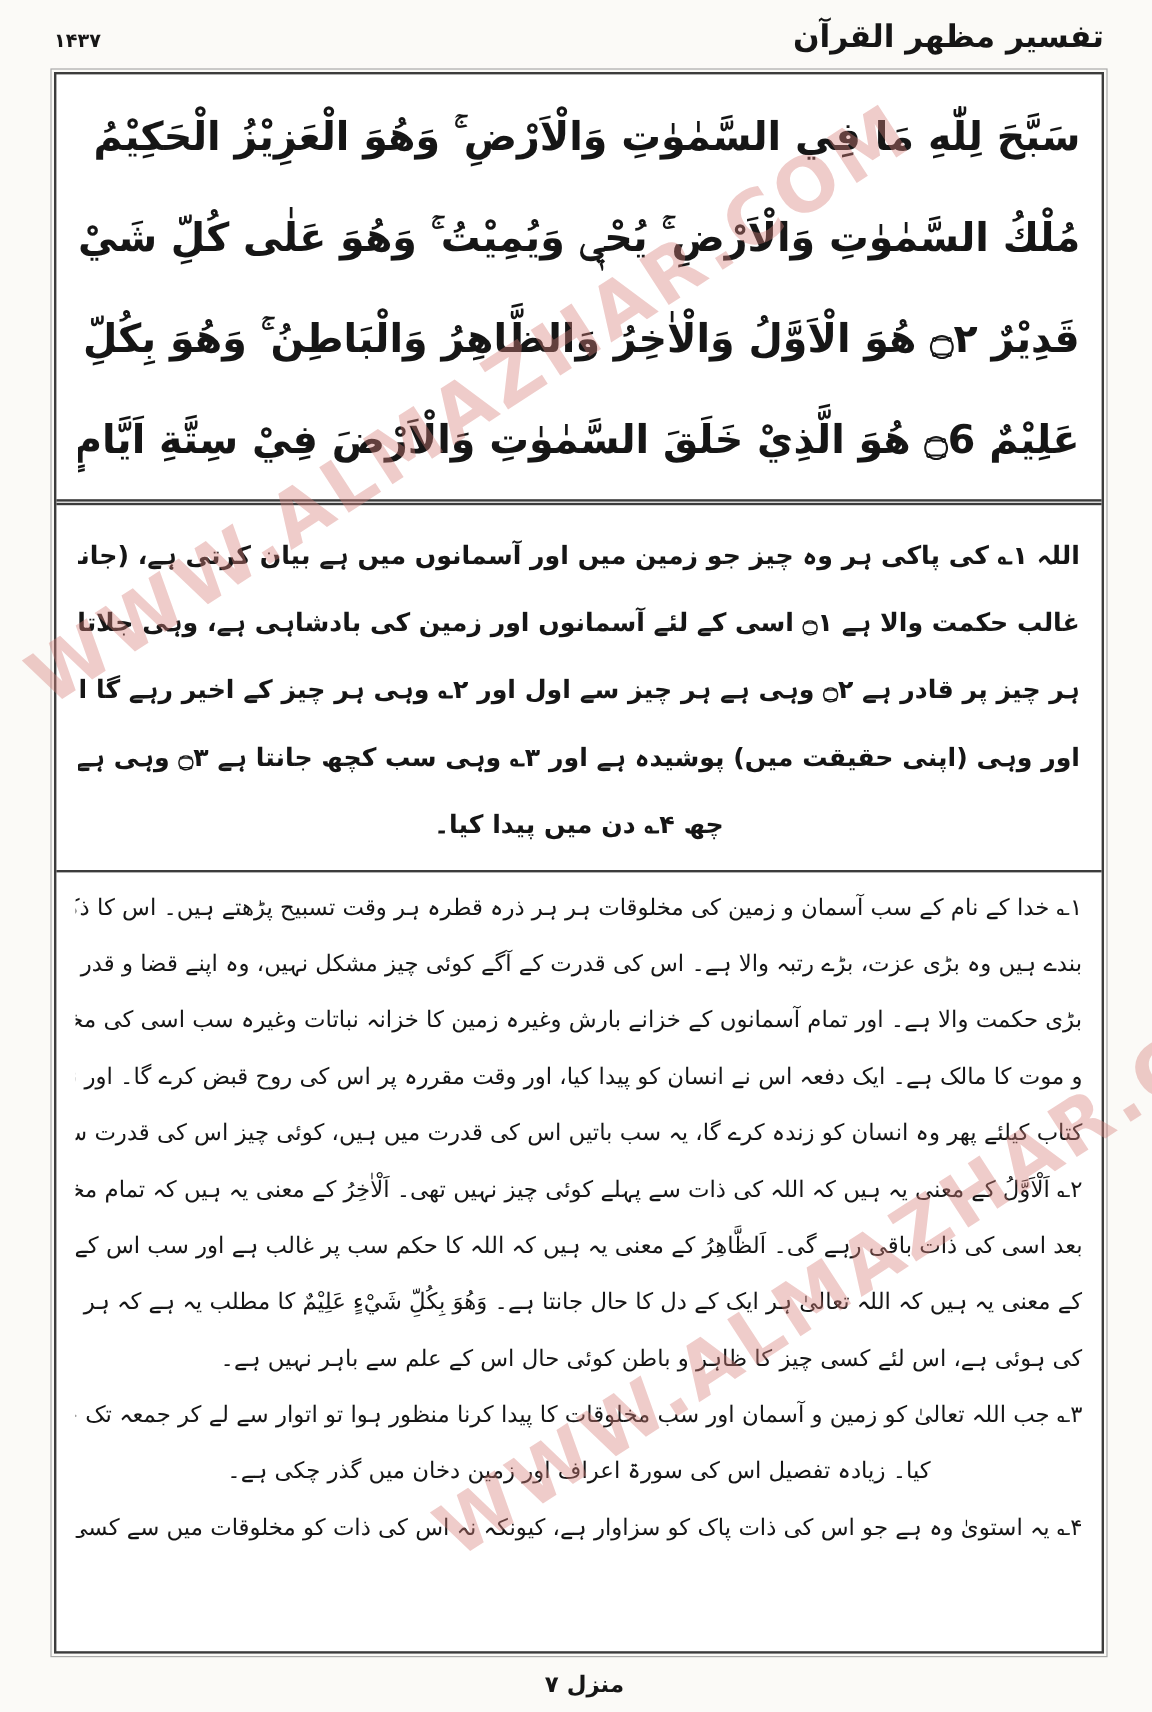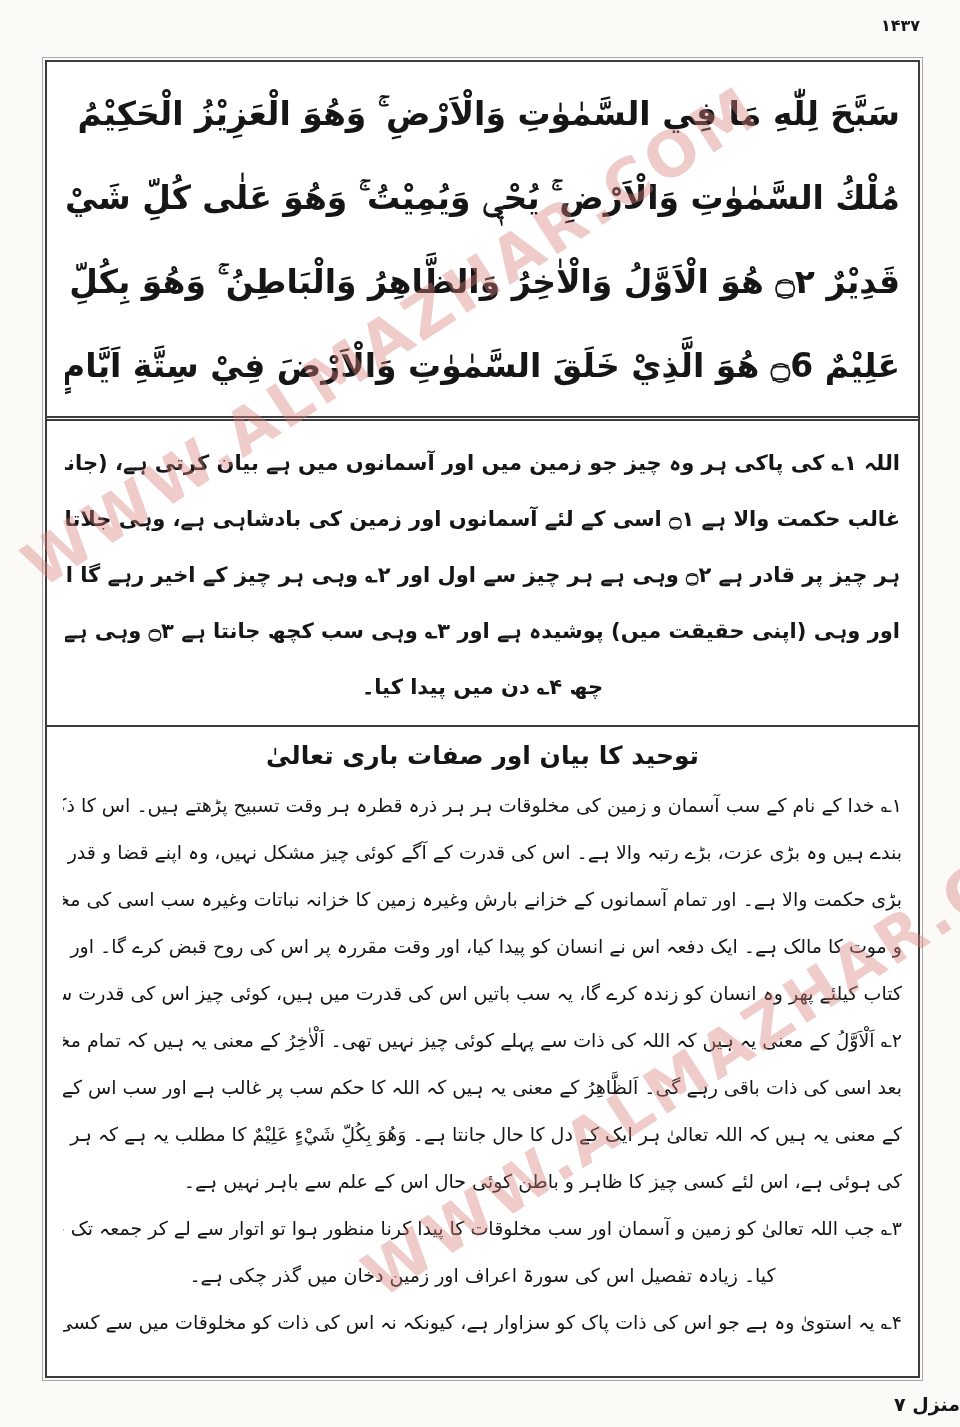--- a/index.html
+++ b/index.html
@@ -70,21 +70,21 @@
     white-space: nowrap; overflow: hidden;
     text-align: justify; text-align-last: justify;
   }
   .cline.start  { text-align: right; text-align-last: right; }
   .cline.center { text-align: center; text-align-last: center; }
 
   
   .footer {
     position: absolute;
     bottom: 12px; left: 0; right: 0;
-    text-align: right;
+    text-align: center;
     font-size: 19px; font-weight: bold;
     z-index: 2;
     padding-left: 14px;
   }
 
   
   .watermark {
     position: absolute;
     font-size: 62px; font-weight: bold;
     letter-spacing: 4px;
@@ -95,41 +95,41 @@
     z-index: 4;
     direction: ltr;
   }
   .wm-top    { left: -40px; top: 300px; }
   .wm-bottom { left: 300px; top: 1010px; }
 </style>
 </head>
 <body>
 
 <div class="header">
+  <span class="h-title">تفسير مظهر القرآن</span>
   <span class="h-pageno">۱۴۳۷</span>
 </div>
 
 <div class="frame">
 
   <div class="quran">
     <div class="qline">سَبَّحَ لِلّٰهِ مَا فِي السَّمٰوٰتِ وَالْاَرْضِ ۚ وَهُوَ الْعَزِيْزُ الْحَكِيْمُ ۝۱ لَهٗ</div>
     <div class="qline">مُلْكُ السَّمٰوٰتِ وَالْاَرْضِ ۚ يُحْيٖ وَيُمِيْتُ ۚ وَهُوَ عَلٰى كُلِّ شَيْءٍ</div>
     <div class="qline">قَدِيْرٌ ۝۲ هُوَ الْاَوَّلُ وَالْاٰخِرُ وَالظَّاهِرُ وَالْبَاطِنُ ۚ وَهُوَ بِكُلِّ شَيْءٍ</div>
     <div class="qline">عَلِيْمٌ ۝6 هُوَ الَّذِيْ خَلَقَ السَّمٰوٰتِ وَالْاَرْضَ فِيْ سِتَّةِ اَيَّامٍ</div>
   </div>
 
   <div class="translation">
     <div class="tline">اللہ ۱؎ کی پاکی ہر وہ چیز جو زمین میں اور آسمانوں میں ہے بیان کرتی ہے، (جاندار ہو یا بے جان) اور وہی</div>
     <div class="tline">غالب حکمت والا ہے ۝۱ اسی کے لئے آسمانوں اور زمین کی بادشاہی ہے، وہی جلاتا ہے اور وہی مارتا ہے، اور وہ</div>
     <div class="tline">ہر چیز پر قادر ہے ۝۲ وہی ہے ہر چیز سے اول اور ۲؎ وہی ہر چیز کے اخیر رہے گا اور وہی (دلیلوں سے) ظاہر ہے</div>
     <div class="tline">اور وہی (اپنی حقیقت میں) پوشیدہ ہے اور ۳؎ وہی سب کچھ جانتا ہے ۝۳ وہی ہے جس نے آسمانوں اور زمین کو</div>
     <div class="tline center">چھ ۴؎ دن میں پیدا کیا۔</div>
   </div>
 
-  <div class="heading">توحید کا بیان اور صفات باری تعالیٰ</div>
 
   <div class="commentary">
 
     <div class="para">
       <div class="cline">۱؎ خدا کے نام کے سب آسمان و زمین کی مخلوقات ہر ہر ذرہ قطرہ ہر وقت تسبیح پڑھتے ہیں۔ اس کا ذکر کرتے ہیں، فرمانبردار</div>
       <div class="cline">بندے ہیں وہ بڑی عزت، بڑے رتبہ والا ہے۔ اس کی قدرت کے آگے کوئی چیز مشکل نہیں، وہ اپنے قضا و قدر کے کارخانہ میں</div>
       <div class="cline">بڑی حکمت والا ہے۔ اور تمام آسمانوں کے خزانے بارش وغیرہ زمین کا خزانہ نباتات وغیرہ سب اسی کی مخلوق و مملوک ہیں۔ وہ زندگی</div>
       <div class="cline">و موت کا مالک ہے۔ ایک دفعہ اس نے انسان کو پیدا کیا، اور وقت مقررہ پر اس کی روح قبض کرے گا۔ اور نیک و بد کے حساب و</div>
       <div class="cline start">کتاب کیلئے پھر وہ انسان کو زندہ کرے گا، یہ سب باتیں اس کی قدرت میں ہیں، کوئی چیز اس کی قدرت سے باہر نہیں۔</div>
     </div>

